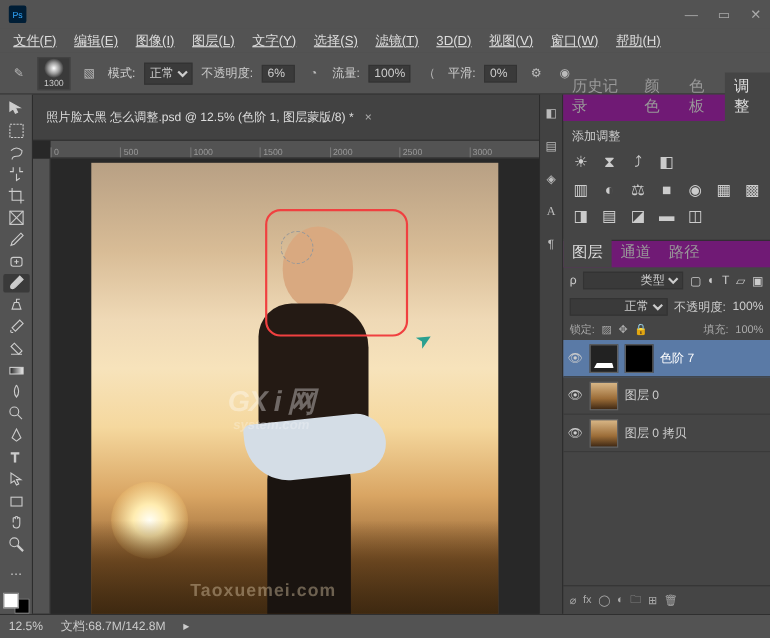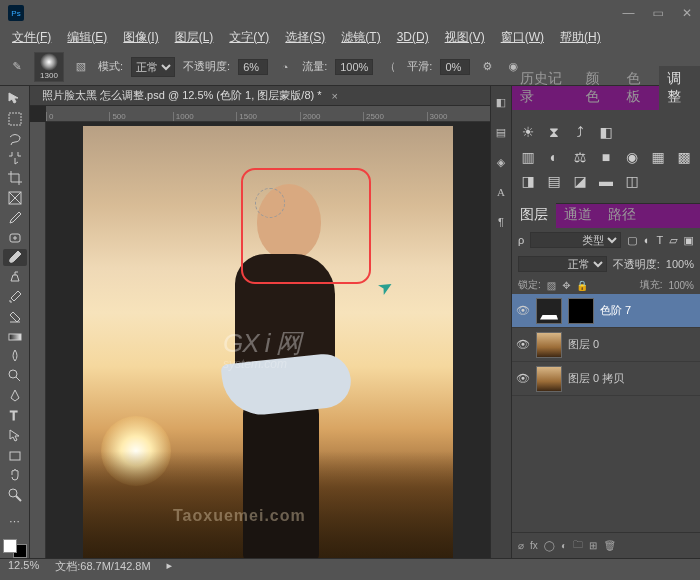--- a/index.html
+++ b/index.html
@@ -24,40 +24,40 @@
 
 .toolbar { width: 30px; background: #535353; border-right: 1px solid #2c2c2c; display: flex; flex-direction: column; align-items: center; padding-top: 4px; gap: 2px; }
 .tool { width: 24px; height: 22px; display: flex; align-items: center; justify-content: center; cursor: pointer; border-radius: 2px; position: relative; }
 .tool.active { background: #3a3a3a; }
 .tool svg { width: 16px; height: 16px; fill: #ccc; stroke: #ccc; }
 .swatches { margin-top: 6px; position: relative; width: 24px; height: 24px; }
 .swatches .fg { position: absolute; top: 0; left: 0; width: 14px; height: 14px; background: #fff; border: 1px solid #888; }
 .swatches .bg { position: absolute; bottom: 0; right: 0; width: 14px; height: 14px; background: #000; border: 1px solid #888; }
 
 .canvas-area { flex: 1; background: #282828; display: flex; flex-direction: column; }
-.doc-tab { height: 20px; background: #424242; display: flex; align-items: center; padding: 0 12px; font-size: 11px; color: #ddd; border-bottom: 1px solid #2c2c2c; }
+.doc-tab { height: 42px; background: #424242; display: flex; align-items: center; padding: 0 12px; font-size: 11px; color: #ddd; border-bottom: 1px solid #2c2c2c; }
 .doc-tab .close { margin-left: 10px; color: #aaa; }
 .rulers-h { height: 16px; background: #535353; border-bottom: 1px solid #333; margin-left: 16px; display: flex; font-size: 8px; color: #999; align-items: flex-end; }
 .rulers-h div { flex: 1; border-left: 1px solid #777; padding-left: 2px; }
 .rulers-v { width: 16px; background: #535353; border-right: 1px solid #333; }
 .canvas-body { display: flex; flex: 1; overflow: hidden; }
 .image-holder { flex: 1; position: relative; background: #282828; display: flex; justify-content: center; padding-top: 4px; }
 .fake-photo { width: 370px; height: 445px; position: relative; background: linear-gradient(to bottom, #b8a084 0%, #d8bc96 18%, #efd9b6 32%, #f7e3bb 42%, #f5d89e 54%, #d9a563 68%, #8c5d2f 82%, #4a3217 100%); overflow: hidden; }
 .sun { position: absolute; left: 18px; top: 290px; width: 70px; height: 70px; background: radial-gradient(circle, #fffef5 0%, #ffecb0 30%, rgba(255,210,120,0.2) 70%, transparent 100%); border-radius: 50%; }
 .person { position: absolute; left: 140px; top: 58px; width: 170px; height: 370px; }
 .head { width: 64px; height: 76px; background: #d9a980; border-radius: 50% 50% 48% 48%; margin-left: 34px; position: relative; }
 .hair { position: absolute; top: -6px; left: -8px; width: 90px; height: 200px; background: linear-gradient(180deg, #9c7a58 0%, #6e4d2f 60%, #4a321d 100%); border-radius: 40px 30px 10px 20px; z-index: -1; transform: rotate(4deg); }
 .torso { width: 100px; height: 140px; background: #241a14; border-radius: 30px 40px 20px 30px; margin-top: -6px; margin-left: 12px; position: relative; }
 .shirt { position: absolute; bottom: -18px; left: -12px; width: 128px; height: 54px; background: #d4dde6; border-radius: 10px 40px 40px 60px; transform: rotate(-6deg); }
 .legs { width: 76px; height: 170px; background: #1a1410; margin-left: 20px; border-radius: 20px 20px 10px 10px; }
 .grass { position: absolute; bottom: 0; left: 0; right: 0; height: 120px; background: linear-gradient(to top, #2b1c0a 0%, rgba(80,52,20,0.6) 70%, transparent 100%); }
 .highlight-box { position: absolute; left: 158px; top: 42px; width: 130px; height: 116px; border: 2px solid #f04040; border-radius: 14px; }
 .sel-circle { position: absolute; left: 172px; top: 62px; width: 30px; height: 30px; border: 1px dashed #999; border-radius: 50%; }
 .arrow { position: absolute; left: 295px; top: 150px; font-size: 18px; color: #2aa090; transform: rotate(-30deg); }
-.water1 { position: absolute; left: 140px; top: 200px; font-size: 26px; color: rgba(255,255,255,0.35); font-weight: normal; font-style: italic; letter-spacing: -1px; }
+.water1 { position: absolute; left: 124px; top: 200px; font-size: 26px; color: rgba(255,255,255,0.35); font-weight: bold; font-style: italic; letter-spacing: -1px; text-align: center; }
 .water1 small { font-size: 12px; display: block; letter-spacing: 0; margin-top: -4px; color: rgba(255,255,255,0.25); }
 .water2 { position: absolute; left: 90px; bottom: 46px; font-size: 16px; color: rgba(210,190,160,0.45); font-weight: bold; letter-spacing: 1px; }
 
 .panels { width: 210px; background: #454545; border-left: 1px solid #2c2c2c; display: flex; }
 .panel-strip { width: 30px; background: #424242; border-right: 1px solid #2c2c2c; display: flex; flex-direction: column; align-items: center; padding-top: 6px; gap: 10px; }
 .panel-strip div { width: 20px; height: 20px; display: flex; align-items: center; justify-content: center; color: #bbb; cursor: pointer; }
 .panel-stack { flex: 1; display: flex; flex-direction: column; }
 
 .panel-tabs { display: flex; background: #701a75; height: 24px; align-items: flex-end; font-size: 14px; }
 .panel-tabs div { padding: 4px 8px; color: #999; cursor: pointer; }
@@ -73,21 +73,21 @@
 .lock-row { padding: 2px 6px; display: flex; align-items: center; gap: 6px; font-size: 10px; color: #aaa; }
 .layer-list { flex: 1; overflow: auto; }
 .layer { display: flex; align-items: center; height: 34px; padding: 0 4px; gap: 6px; border-bottom: 1px solid #3a3a3a; }
 .layer.sel { background: #5a7aa6; color: #fff; }
 .layer .eye { width: 14px; color: #ccc; }
 .layer .thumb { width: 26px; height: 26px; background: #222; border: 1px solid #666; position: relative; }
 .layer .thumb.levels::after { content: ""; position: absolute; left: 3px; bottom: 3px; width: 18px; height: 12px; background: linear-gradient(to top, #fff 0%, #fff 40%, transparent 40%); clip-path: polygon(0 100%, 30% 20%, 55% 60%, 80% 10%, 100% 100%); }
 .layer .mask { width: 26px; height: 26px; background: #000; border: 1px solid #666; }
 .layer .thumb.img { background: linear-gradient(to bottom, #d8b686 0%, #9c6d38 60%, #402914 100%); }
 
-.statusbar { height: 22px; background: #535353; border-top: 1px solid #2c2c2c; display: flex; padding: 0 8px; gap: 16px; font-size: 11px; color: #ccc; }
+.statusbar { height: 22px; background: #535353; border-top: 1px solid #2c2c2c; display: flex; align-items: center; padding: 0 8px; gap: 16px; font-size: 11px; color: #ccc; }
 </style>
 </head>
 <body>
 
 <div class="titlebar">
   <div class="ps-logo">Ps</div>
   <div class="win-ctrl">
     <span>—</span>
     <span>▭</span>
     <span>✕</span>
@@ -308,20 +308,21 @@
       <div>¶</div>
     </div>
     <div class="panel-stack">
       <div class="panel-tabs">
         <div>历史记录</div>
         <div>颜色</div>
         <div>色板</div>
         <div class="active">调整</div>
       </div>
       <div class="panel-body adj-section">
+        <div>添加调整</div>
         <div class="adj-row">
           <span>☀</span>
           <span>⧗</span>
           <span>⤴</span>
           <span>◧</span>
         </div>
         <div class="adj-row">
           <span>▥</span>
           <span>◐</span>
           <span>⚖</span>

